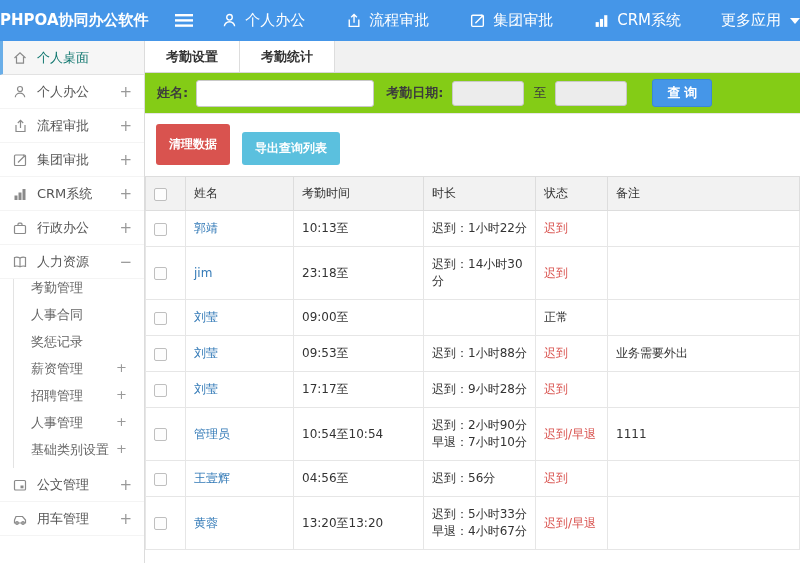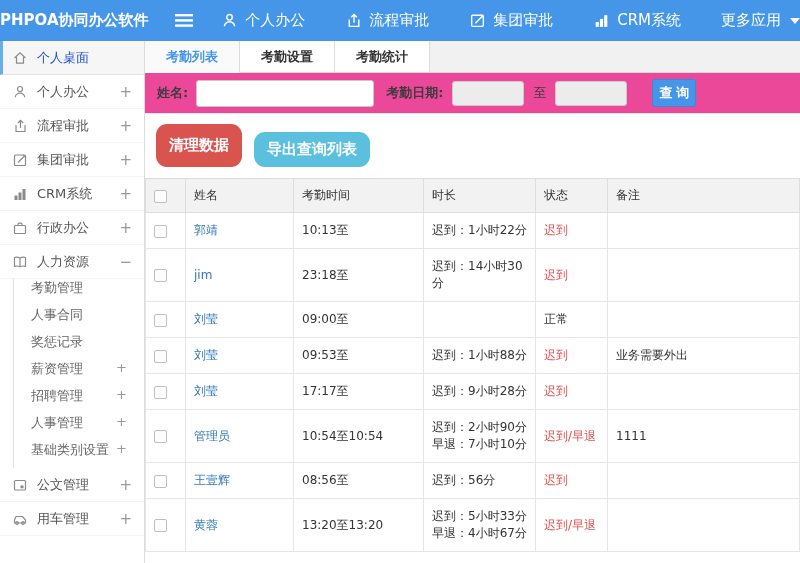--- a/index.html
+++ b/index.html
@@ -13,42 +13,42 @@
   .topnav { display:flex; align-items:center; gap:40px; }
   .topnav-item { display:flex; align-items:center; gap:7px; font-size:15px; cursor:pointer; white-space:nowrap; }
   .topnav-item svg { display:block; }
   .caret { width:0; height:0; border-left:5px solid transparent; border-right:5px solid transparent; border-top:6px solid #fff; margin-left:2px; }
 
   
   .layout { display:flex; height:522px; }
   .sidebar { width:145px; min-width:145px; background:#fff; border-right:1px solid #dcdcdc; overflow:hidden; }
   .side-item { height:34px; display:flex; align-items:center; padding:0 12px; color:#555; border-bottom:1px solid #f4f4f4; cursor:pointer; }
   .side-item .sicon { width:16px; height:16px; margin-right:9px; color:#8a8a8a; flex:none; display:flex; align-items:center; }
-  .side-item.active { background:#f6f6f6; border-left:3px solid #6aaee8; padding-left:9px; border-bottom:1px solid #e2e2e2; color:#1d4ed8; }
+  .side-item.active { background:#f6f6f6; border-left:3px solid #6aaee8; padding-left:9px; border-bottom:1px solid #e2e2e2; color:#0f766e; }
   .expand { margin-left:auto; color:#999; font-size:15px; font-weight:normal; }
   .submenu { border-left:1px solid #e3e3e3; margin-left:13px; }
   .sub-item { height:27px; display:flex; align-items:flex-start; padding-left:17px; color:#666; cursor:pointer; }
   .sub-item .expand { margin-right:17px; font-size:13px; }
 
   
   .main { flex:1; display:flex; flex-direction:column; background:#fff; min-width:0; }
 
   .tabbar { height:32px; background:#f1f1f1; border-bottom:1px solid #d8d8d8; display:flex; }
   .tab { padding:0 21px; line-height:31px; font-weight:bold; color:#333; background:#fff; border-right:1px solid #ddd; cursor:pointer; white-space:nowrap; }
   .tab.active { color:#4596e8; background:#fafafa; border-bottom:1px solid #fafafa; margin-bottom:-1px; }
 
-  .filterbar { height:41px; background:#ec4899; border-bottom:1px solid #e6e6e6; display:flex; align-items:center; padding:0 12px; }
+  .filterbar { height:41px; background:#84cc16; border-bottom:1px solid #e6e6e6; display:flex; align-items:center; padding:0 12px; }
   .flabel { font-weight:bold; color:#3c3c3c; white-space:nowrap; }
   .name-input { width:178px; height:27px; border:1px solid #c9c9c9; border-radius:3px; background:#fff; margin:0 12px 0 8px; padding:0 6px; font-size:13px; }
   .date-input { width:72px; height:25px; border:1px solid #c9c9c9; border-radius:3px; background:#ececec; margin:0 9px; }
   .to-label { color:#3c3c3c; }
-  .search-btn { margin-left:16px; width:44px; height:28px; background:#4596e8; border:1px solid #3a87d8; color:#fff; font-weight:bold; border-radius:3px; font-size:13px; cursor:pointer; white-space:nowrap; }
+  .search-btn { margin-left:16px; width:60px; height:28px; background:#4596e8; border:1px solid #3a87d8; color:#fff; font-weight:bold; border-radius:3px; font-size:13px; cursor:pointer; white-space:nowrap; }
 
   .toolbar { padding:10px 11px 11px 11px; display:flex; gap:12px; background:#fff; }
-  .btn { border:none; border-radius:11px; color:#fff; font-weight:bold; font-size:15px; padding:8px 13px; cursor:pointer; white-space:nowrap; }
+  .btn { border:none; border-radius:3px; color:#fff; font-weight:bold; font-size:12px; padding:8px 13px; cursor:pointer; white-space:nowrap; }
   .btn-danger { background:#d9534f; }
   .btn-info { background:#5bc0de;margin-top:8px; }
 
   
   table { width:100%; border-collapse:collapse; table-layout:fixed; font-size:12px; }
   th, td { border:1px solid #e6e6e6; text-align:left; vertical-align:middle; padding:9px 8px; }
   th { background:#f2f2f2; font-weight:normal; color:#333; padding:8px 8px; border-color:#ddd; }
   td { color:#333; }
   tr { background:#fff;margin-left:48px; }
   .cb { display:inline-block; width:13px; height:13px; border:1px solid #bfbfbf; border-radius:2px; background:#fdfdfd; vertical-align:middle; cursor:pointer; }
@@ -229,21 +229,20 @@
           </svg>
         </span>
       <span>用车管理</span>
       <span class="expand">+</span>
     </div>
   </div>
 
   <div class="main">
 
     <div class="tabbar">
-      <div class="tab active">考勤列表</div>
       <div class="tab">考勤设置</div>
       <div class="tab">考勤统计</div>
     </div>
 
     <div class="filterbar">
       <span class="flabel">姓名:</span>
       <input class="name-input" type="text" style="">
       <span class="flabel">考勤日期:</span>
       <input class="date-input" type="text" style="">
       <span class="to-label">至</span>
@@ -338,21 +337,21 @@
           <td class="dur">
               <div>迟到：2小时90分</div>
               <div>早退：7小时10分</div>
             </td>
           <td class="st-late">迟到/早退</td>
           <td>1111</td>
         </tr>
         <tr>
           <td><span class="cb"></span></td>
           <td><a class="name-link">王壹辉</a></td>
-          <td>08:56至</td>
+          <td>04:56至</td>
           <td class="dur">
               <div>迟到：56分</div>
               <div></div>
             </td>
           <td class="st-late">迟到</td>
           <td></td>
         </tr>
         <tr>
           <td><span class="cb"></span></td>
           <td><a class="name-link">黄蓉</a></td>

